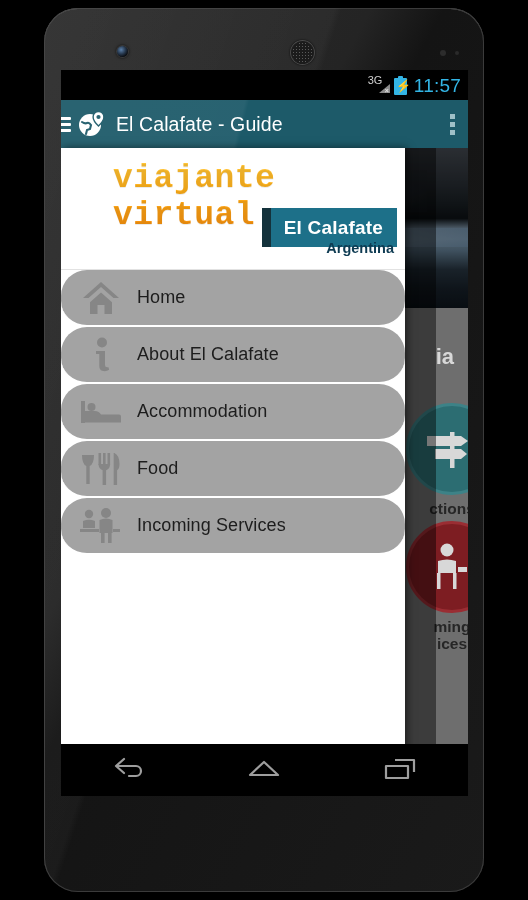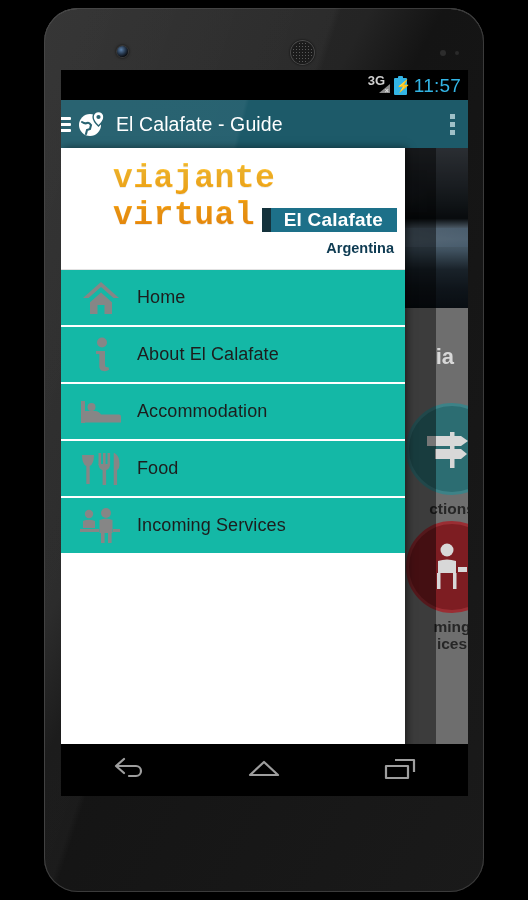--- a/index.html
+++ b/index.html
@@ -70,21 +70,21 @@
     display: flex; align-items: center; justify-content: flex-end;
     padding-right: 7px;
   }
   .sb-signal {
     position: relative;
     width: 23px; height: 18px;
     margin-right: 3px;
   }
   .sb-3g {
     position: absolute; left: 0; top: 0;
-    font-size: 13px; font-weight: bold; color: #cfcfcf;
+    font-size: 11px; font-weight: normal; color: #cfcfcf;
     letter-spacing: -0.2px;
     line-height: 9px;
   }
   .sb-tri {
     position: absolute; right: 1px; bottom: 1px;
     width: 0; height: 0;
     border-left: 11px solid transparent;
     border-bottom: 9px solid #8b8b8b;
   }
   .sb-x {
@@ -246,43 +246,44 @@
     letter-spacing: 0.5px;
     background: linear-gradient(180deg, #ffc73a 0%, #ffb01a 40%, #f58b0c 100%);
     -webkit-background-clip: text;
     background-clip: text;
     color: transparent;
     text-shadow: 0 1px 0 rgba(0,0,0,.08);
     font-family: Liberation Mono, monospace;
   }
   .city-badge {
     position: absolute; right: 8px; top: 60px;
-    height: 24px;
+    height: 39px;
     min-width: 132px;
     background: #1d7089;
     background: linear-gradient(90deg, #14323c 0 9px, #1d7089 9px);
     display: flex; align-items: center;
     padding-left: 22px; padding-right: 14px;
   }
   .city-badge span {
     color: #ffffff; font-size: 19px; font-weight: bold;
     letter-spacing: 0.2px;
   }
   .country-label {
     position: absolute; right: 11px; top: 92px;
     color: #0e3b52; font-size: 14.5px; font-weight: bold;
   }
 
   .drawer-list { background: #ffffff; }
   .drawer-item {
     height: 57px;
     display: flex; align-items: center;
-    background: #14b8a6;
+    background: #a3a3a3;
     border-bottom: 2px solid #ffffff;
     padding-left: 14px;
+    border-radius: 26px;
   }
   .di-icon {
     width: 52px; height: 40px; flex: none;
     display: flex; align-items: center; justify-content: center;
     color: #868686;
   }
   .di-icon svg { display: block; }
   .di-label {
     margin-left: 10px;
     font-size: 18px;

